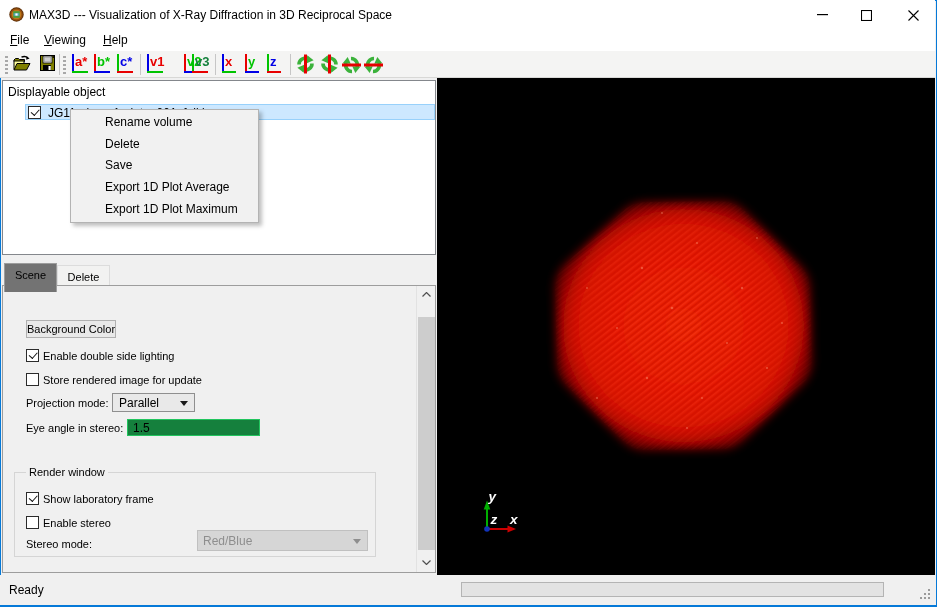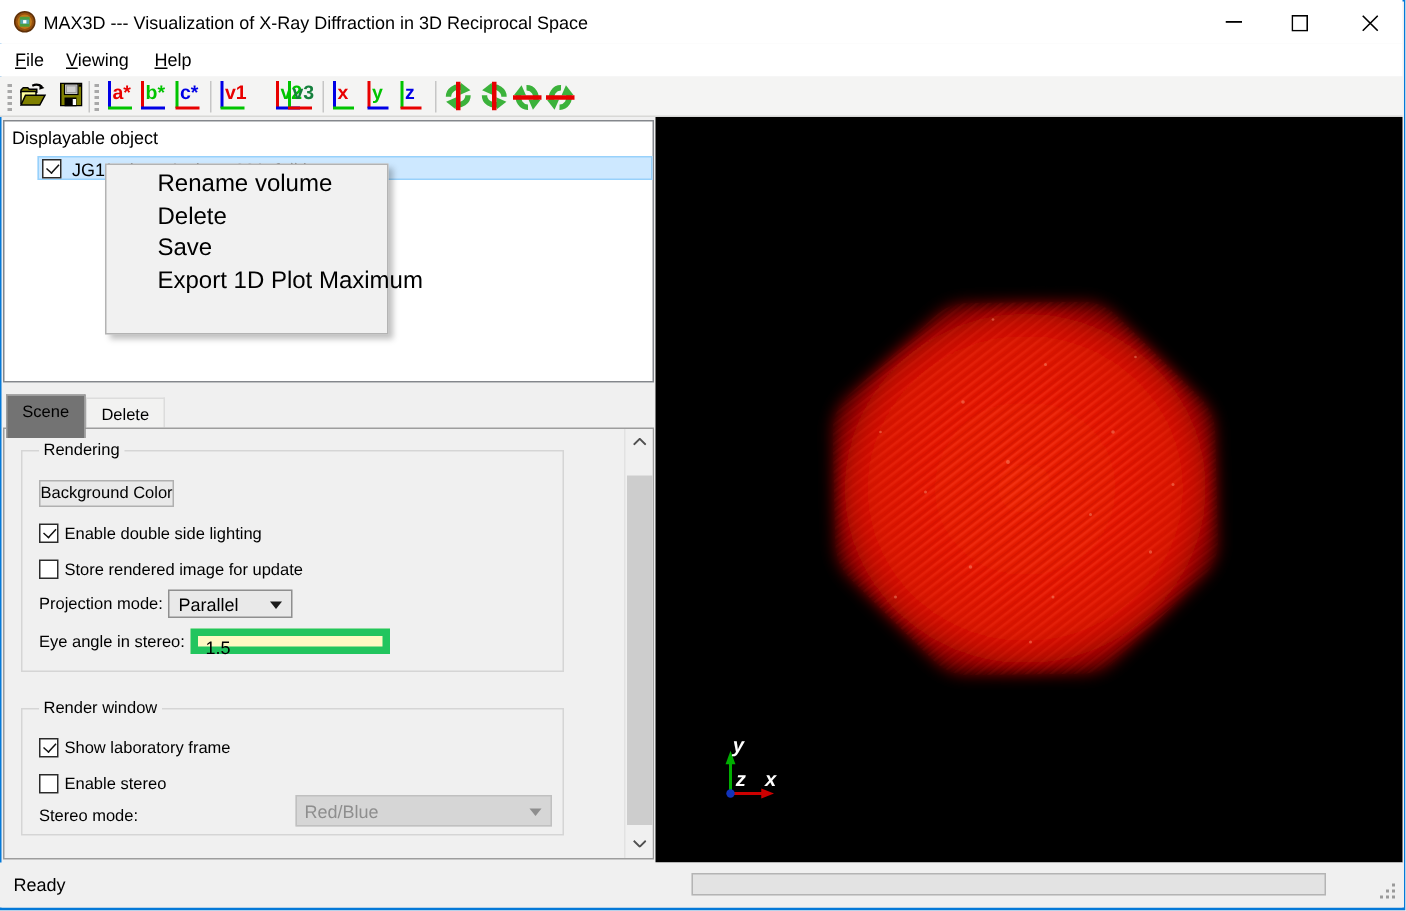--- a/index.html
+++ b/index.html
@@ -21,35 +21,35 @@
 .axicon .hbar{position:absolute;left:0;bottom:0;height:2px}
 .axicon .lbl{position:absolute;left:3px;top:1px;font-weight:bold;font-size:13px;line-height:13px;white-space:nowrap}
 
 .listbox{position:absolute;left:2px;top:80px;width:434px;height:175px;background:#fff;border:1px solid #84878c}
 .listlabel{position:absolute;left:5px;top:4px}
 .row{position:absolute;left:22px;top:23px;width:410px;height:16px;background:#cde8ff;border:1px solid #98d1fb}
 .cb{position:absolute;width:13px;height:13px;background:#fff;border:1px solid #2b2b2b}
 .cb.checked:after{content:"";position:absolute;left:2px;top:2px;width:7px;height:3.5px;border-left:1.6px solid #111;border-bottom:1.6px solid #111;transform:rotate(-48deg)}
 
 .ctxmenu{position:absolute;left:70px;top:109px;width:189px;height:114px;background:#f1f1f1;border:1px solid #b3b3b3;box-shadow:3px 3px 4px rgba(0,0,0,0.25)}
-.ctxmenu .mi{height:21.7px;line-height:21.7px;padding-left:34px;font-size:16px;white-space:nowrap}
+.ctxmenu .mi{height:21.7px;line-height:21.7px;padding-left:34px;font-size:12px;white-space:nowrap}
 
 .tab{position:absolute;font-size:11px}
 .tab1{left:4px;top:263px;width:53px;height:29px;background:#737373;border:1px solid #9d9d9d;border-bottom:none;z-index:3}
 .tab2{left:57px;top:265px;width:53px;height:20px;background:#f2f2f1;border:1px solid #dcdcdc;border-bottom:none;z-index:1}
 .tab .tlbl{position:absolute;left:0;right:0;top:5px;text-align:center}
 
 .panel{position:absolute;left:2px;top:285px;width:434px;height:288px;background:#f0f0f0;border:1px solid #9d9d9d;z-index:2}
 .group{position:absolute;border:1px solid #d5d5d5}
 .glbl{position:absolute;top:-7px;left:11px;background:#f0f0f0;padding:0 3px;font-size:11px}
 .btn{position:absolute;background:#e9e9e9;border:1px solid #b0b0b0;font-size:11px;text-align:center;white-space:nowrap}
 .cblabel{position:absolute;font-size:11px;white-space:nowrap}
 .combo{position:absolute;border:1px solid #8f8f8f;background:#e9e9e9;font-size:12px}
 .combo .ar{position:absolute;right:6px;top:7px;width:0;height:0;border-left:4.5px solid transparent;border-right:4.5px solid transparent;border-top:5px solid #1a1a1a}
-.input{position:absolute;background:#fef9c3;border:5px solid #22c55e;font-size:12px}
+.input{position:absolute;background:#15803d;border:1px solid #22c55e;font-size:12px}
 
 .sbar{position:absolute;left:413px;top:0px;width:19px;height:286px;background:#f0f0f0;border-left:1px solid #e2e2e2}
 .sthumb{position:absolute;left:1px;top:31px;width:17px;height:233px;background:#cdcdcd}
 
 .viewport{position:absolute;left:437px;top:78px;width:498px;height:497px;background:#000;overflow:hidden}
 
 .status{position:absolute;left:0;top:575px;width:935px;height:30px;background:#f0f0f0}
 .progress{position:absolute;left:461px;top:7px;width:423px;height:15px;background:#e3e3e3;border:1px solid #b4b4b4}
 </style></head>
 <body>
@@ -196,34 +196,32 @@
   <div class="row"></div>
   <div class="cb checked" style="left:25px;top:25px"></div>
   <div class="abs" style="left:45px;top:25px;white-space:nowrap">JG11_d_run1_data_001_full.img</div>
 </div>
 
 <div class="ctxmenu">
   <div style="height:2px"></div>
   <div class="mi">Rename volume</div>
   <div class="mi">Delete</div>
   <div class="mi">Save</div>
+  <div class="mi">Export 1D Plot Average</div>
   <div class="mi">Export 1D Plot Maximum</div>
 </div>
 
 <div class="tab tab1">
     <div class="tlbl">Scene</div>
   </div>
 <div class="tab tab2">
     <div class="tlbl">Delete</div>
   </div>
 
 <div class="panel">
-  <div class="group" style="left:11px;top:14px;width:362px;height:148px">
-    <div class="glbl">Rendering</div>
-  </div>
   <div class="btn" style="left:23px;top:34px;width:90px;height:18px;line-height:16px">Background Color</div>
   <div class="cb checked" style="left:23px;top:63px"></div>
   <div class="cblabel" style="left:40px;top:64px">Enable double side lighting</div>
   <div class="cb" style="left:23px;top:87px"></div>
   <div class="cblabel" style="left:40px;top:88px">Store rendered image for update</div>
   <div class="cblabel" style="left:23px;top:111px">Projection mode:</div>
   <div class="combo" style="left:109px;top:107px;width:83px;height:19px">
       <span style="position:absolute;left:6px;top:2px">Parallel</span>
       <span class="ar"></span>
     </div>

